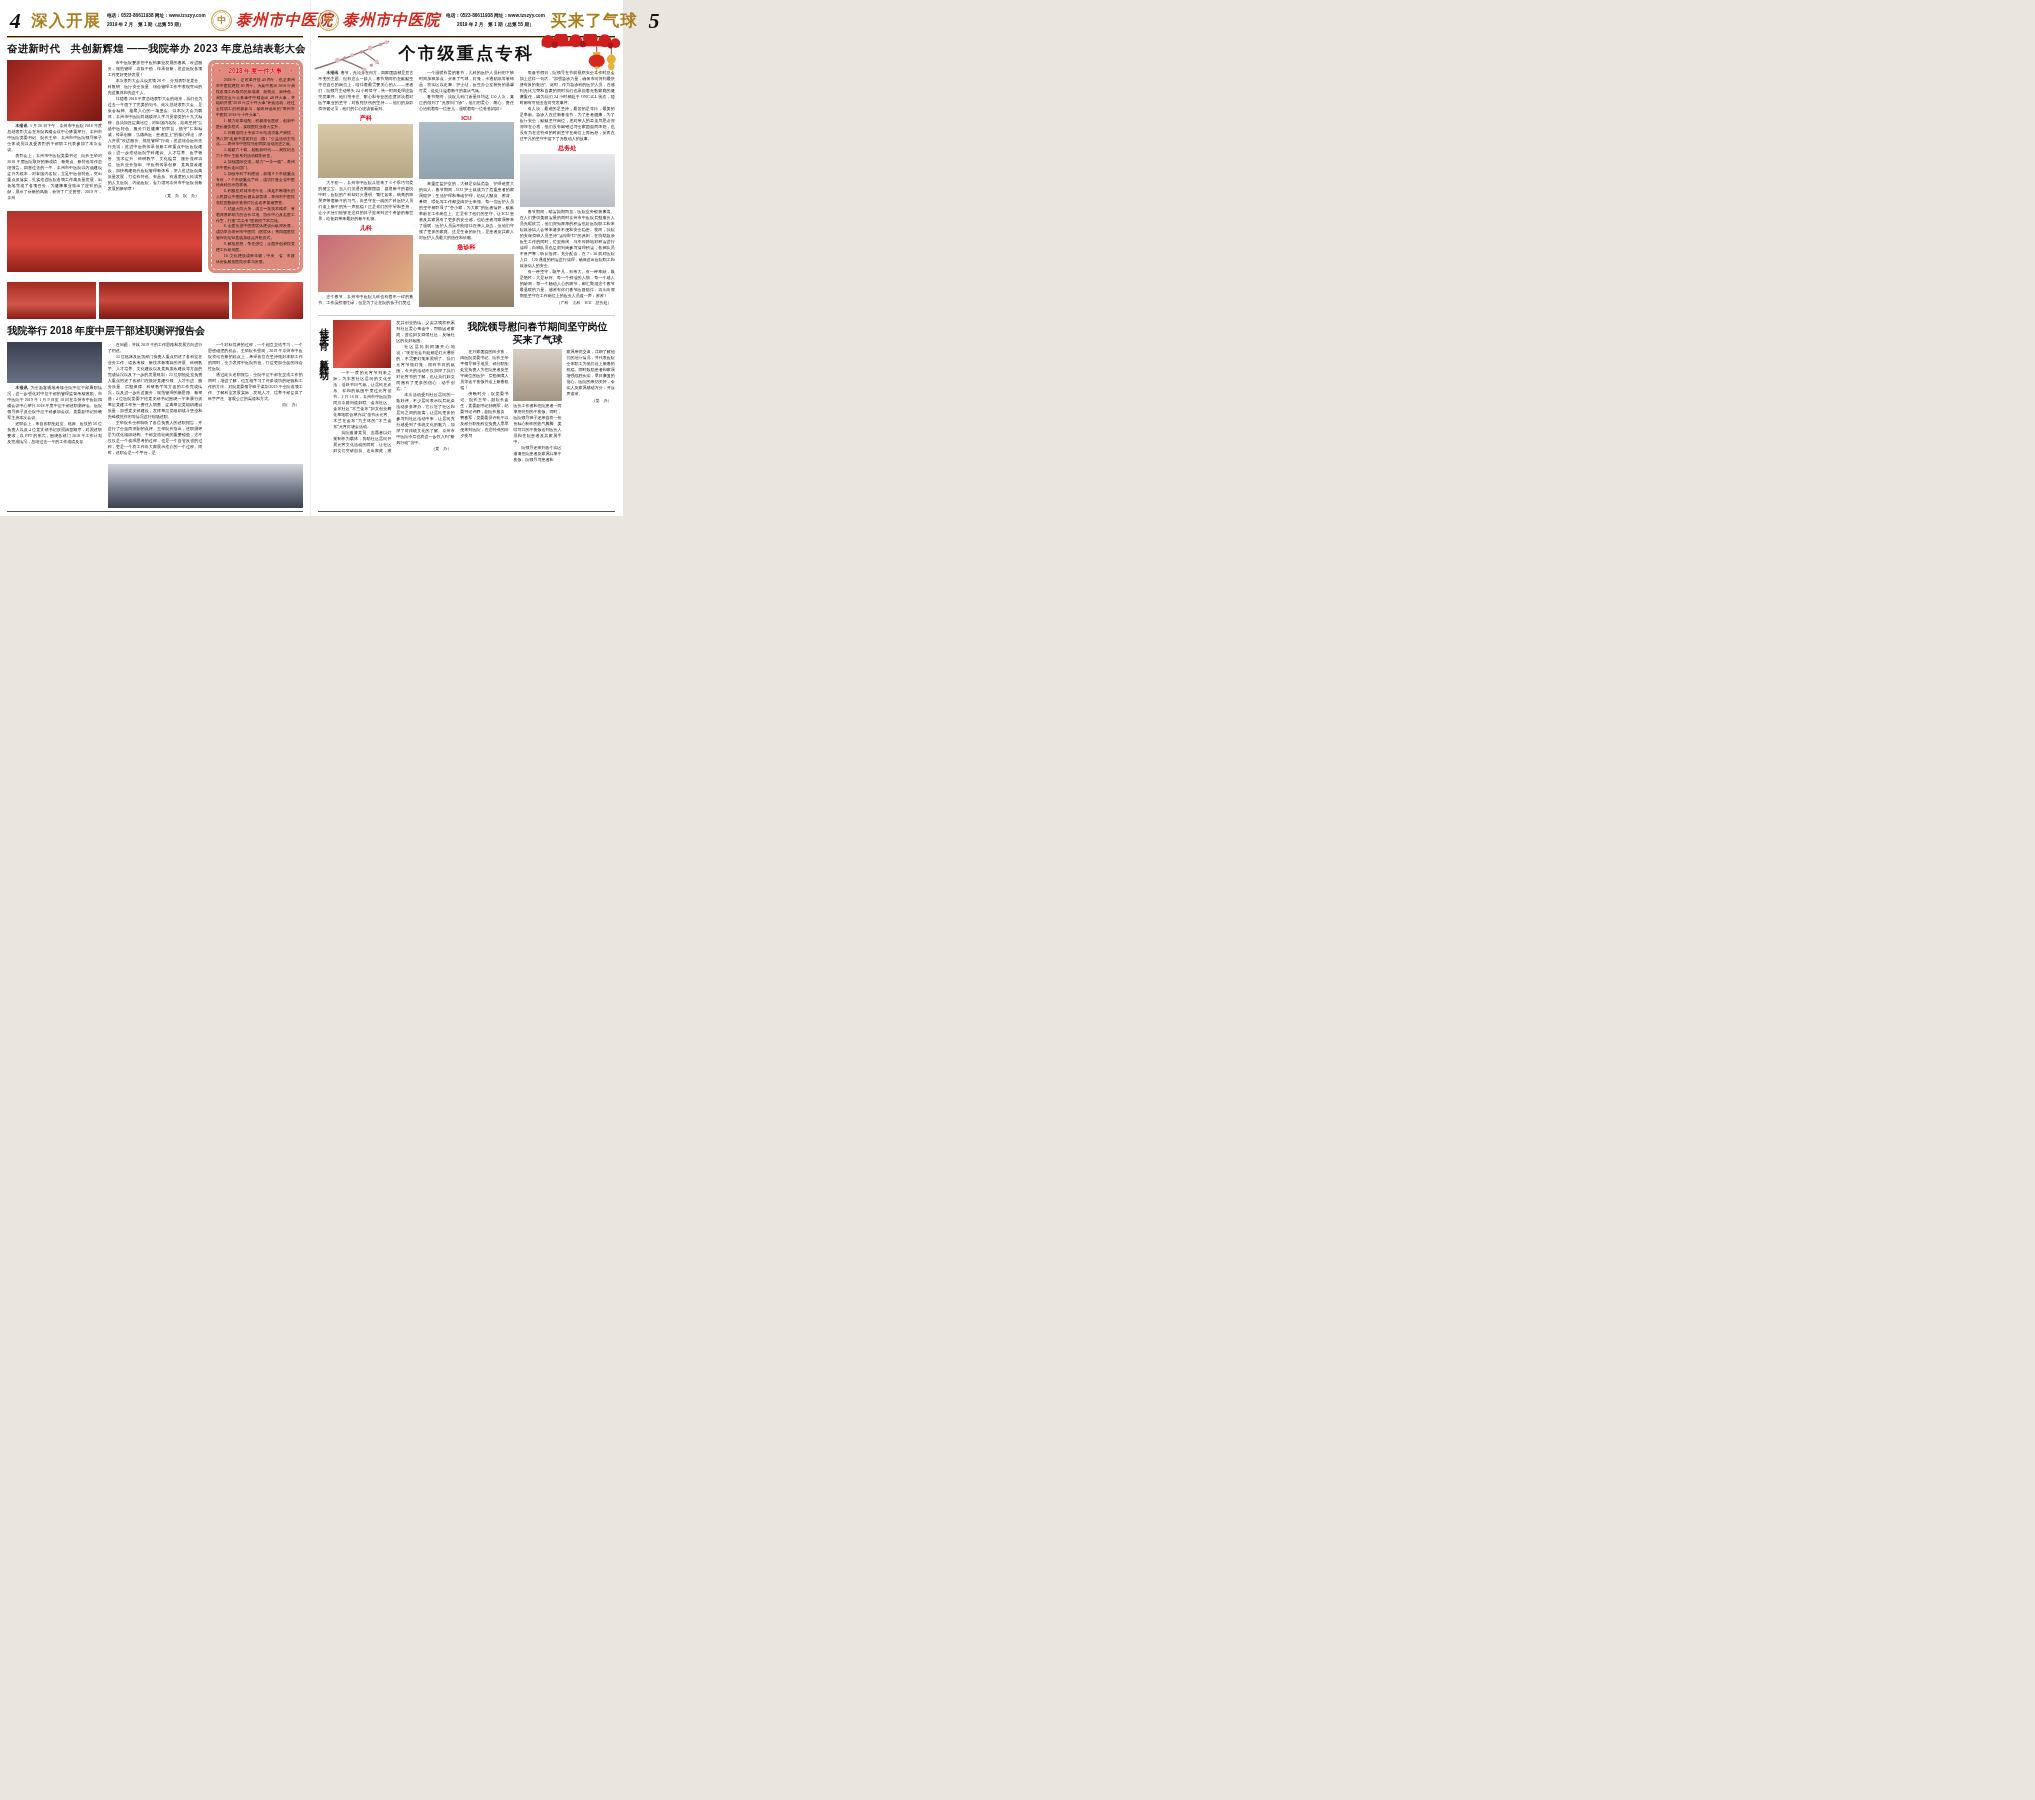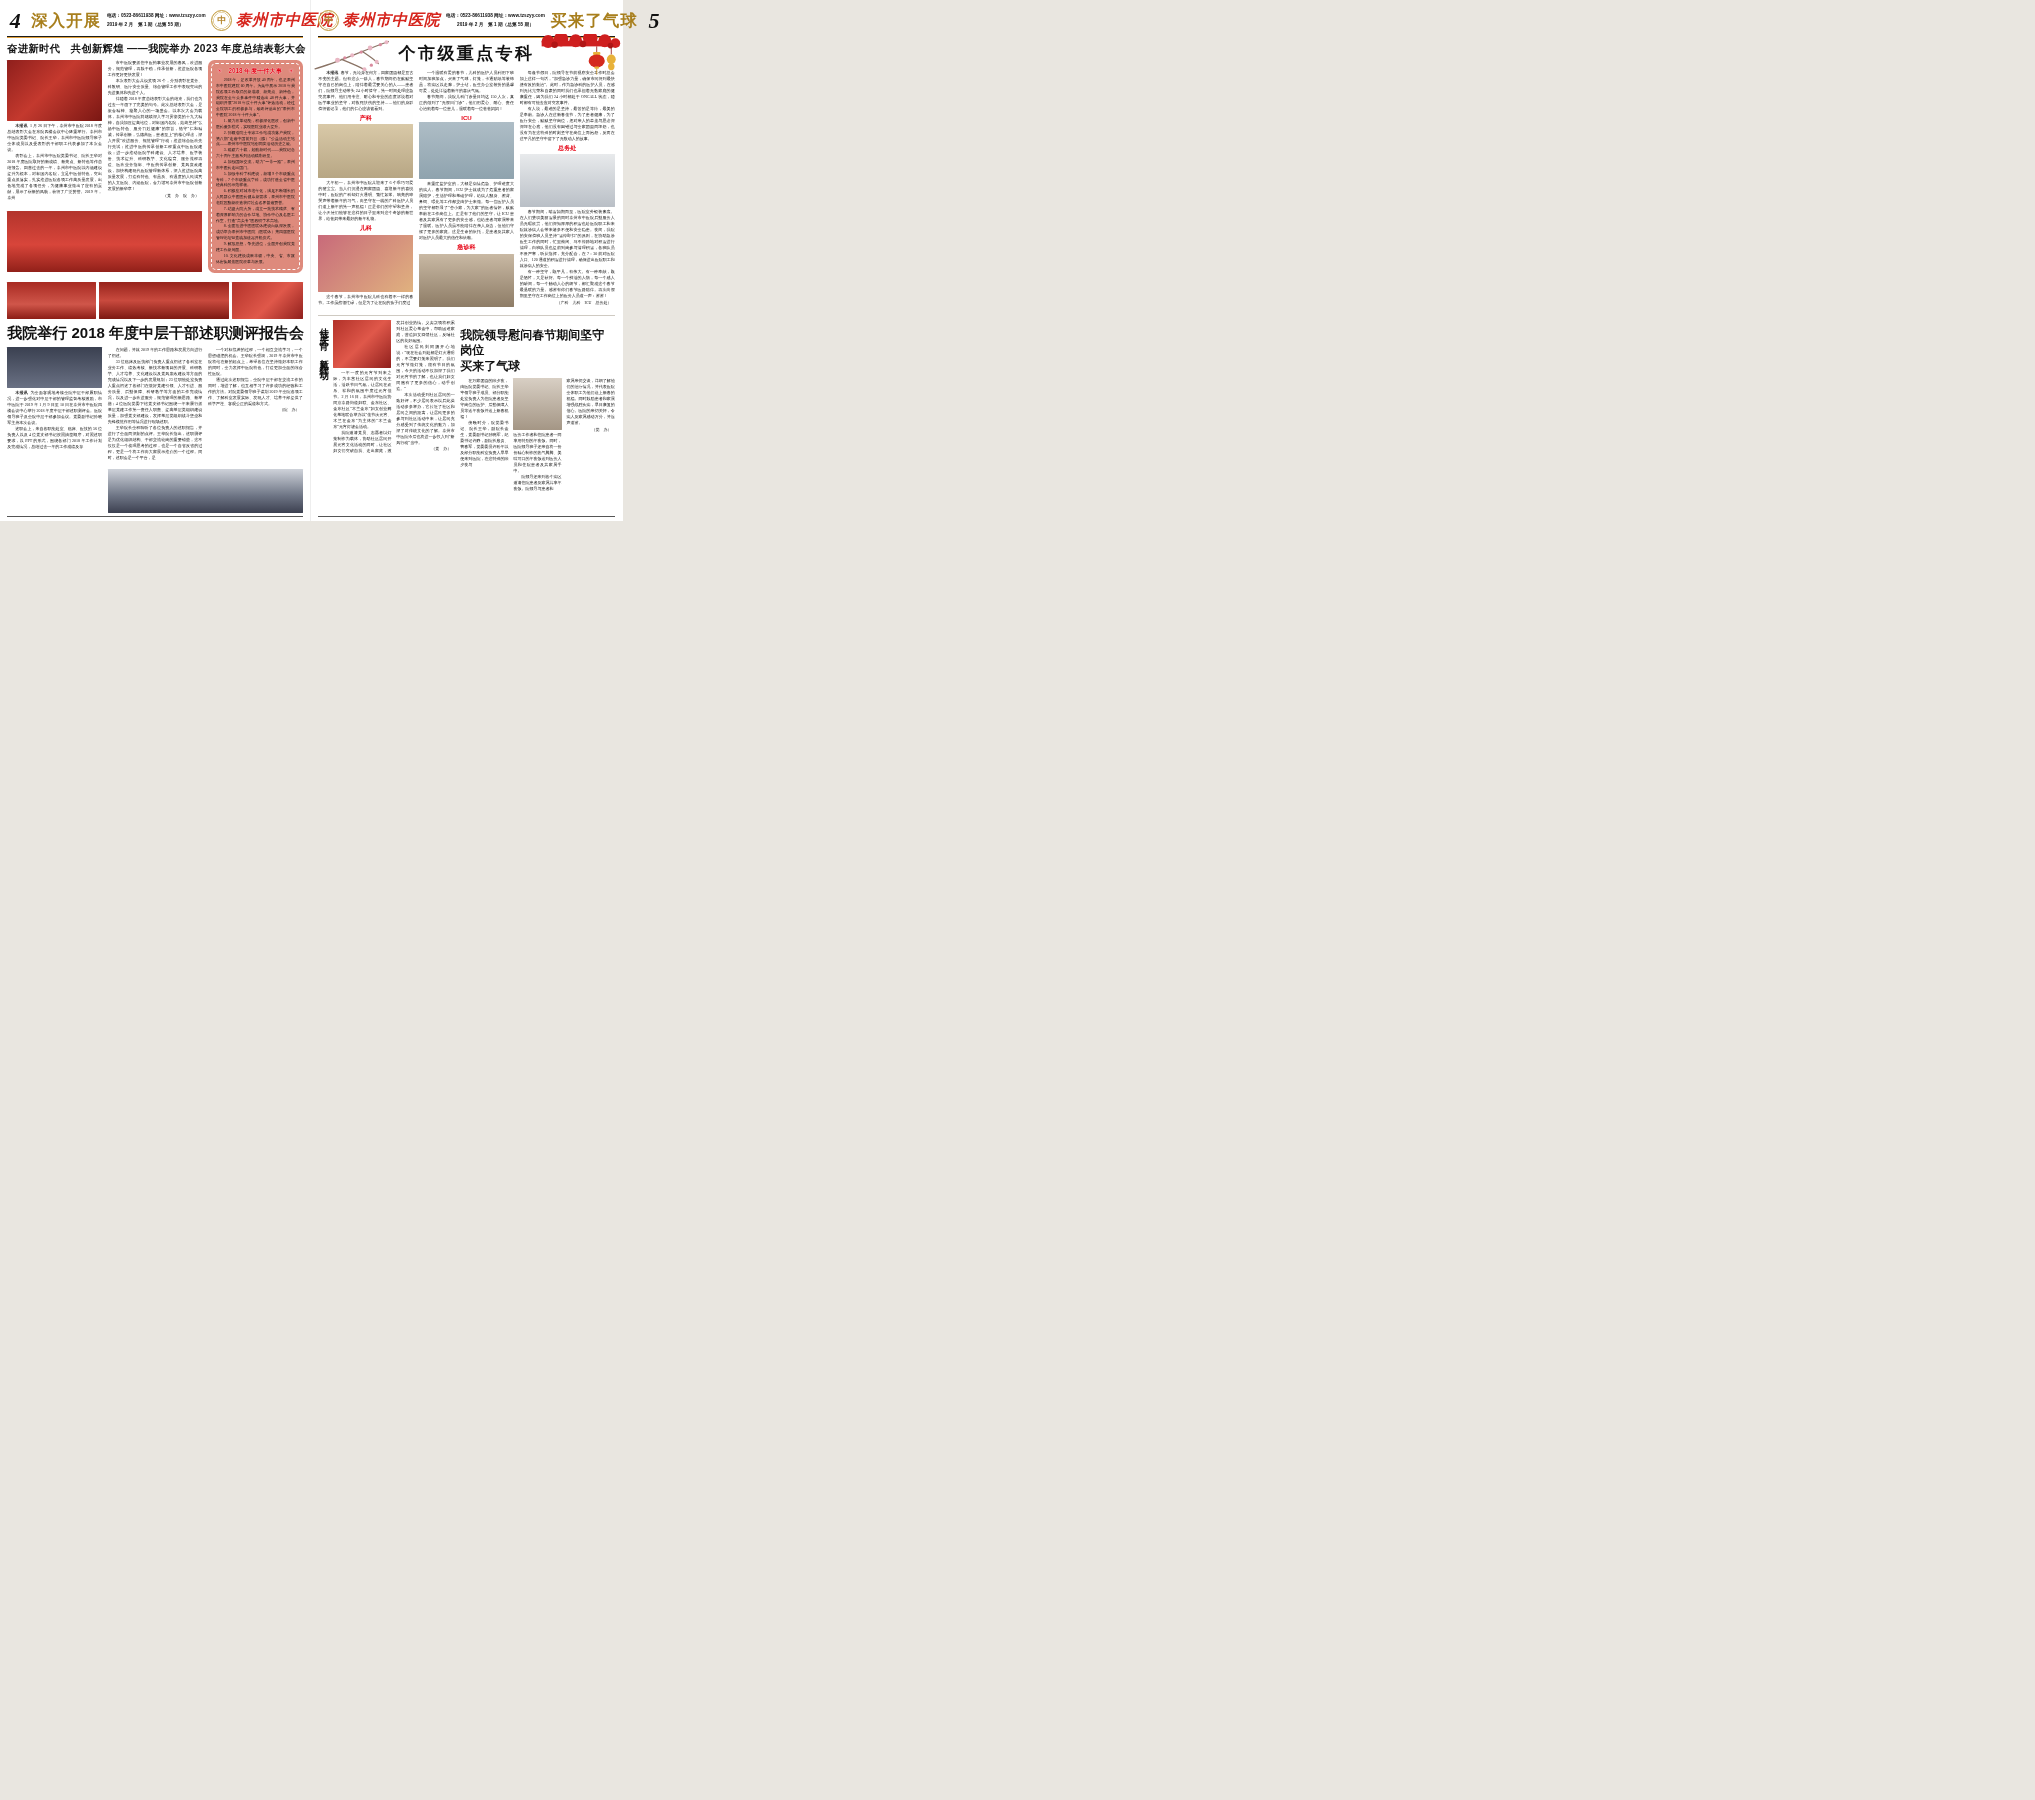--- a/index.html
+++ b/index.html
@@ -51,38 +51,38 @@
   .a1-c1{grid-area:c1;} .a1-c2{grid-area:c2;} .a1-box{grid-area:box;}
   .a1-gp{grid-area:gp;} .a1-st{grid-area:st;}
   .a1-c1 .photo{margin-bottom:2.4px;}
 
   .tenbox{background:#de8a7c;border-radius:6.5px;padding:2.8px;}
   .tenbox-inner{border:0.8px dashed #ffffff;border-radius:4.9px;padding:3.3px 4.1px;}
   .tenbox-title{color:#e60012;font-family:"Liberation Sans","DejaVu Sans",sans-serif;font-weight:bold;font-size:6.3px;text-align:center;margin-bottom:2px;text-shadow:0 0 0.8px #fff,0 0 0.8px #fff;}
   .tenbox p.np{font-size:3.9px;}
 
   
-  .headline2{font-family:"Liberation Sans","DejaVu Sans",sans-serif;font-weight:bold;font-size:15px;text-align:left;margin:5.7px 0 3.3px 0;white-space:nowrap;}
+  .headline2{font-family:"Liberation Sans","DejaVu Sans",sans-serif;font-weight:bold;font-size:10px;text-align:left;margin:5.7px 0 3.3px 0;white-space:nowrap;}
   .a2-grid{display:grid;grid-template-columns:1fr 1fr 1fr;gap:5.7px;
            grid-template-areas:"a b c" "a ph ph";}
   .a2-c1{grid-area:a;} .a2-c2{grid-area:b;} .a2-c3{grid-area:c;}
   .a2-ph{grid-area:ph;margin-top:2.4px;}
 
   
   .p5-headline{font-family:"Liberation Sans","DejaVu Sans",sans-serif;font-weight:bold;font-size:17px;text-align:center;letter-spacing:2.4px;margin:1.6px 0 4.9px 0;position:relative;z-index:2;}
   .p5-grid{display:grid;grid-template-columns:1fr 1fr 1fr;gap:5.7px;position:relative;z-index:2;}
   .deco{position:absolute;z-index:1;}
   .deco-plum{left:2.4px;top:34px;}
   .deco-cloud{right:0.8px;top:34px;}
 
   .p5-bottom{display:grid;grid-template-columns:46% 1fr;gap:5.7px;margin-top:5.7px;border-top:0.4px solid #cfcac2;padding-top:4.1px;}
   .festival{display:flex;gap:4.1px;}
   .v-title{writing-mode:vertical-rl;text-orientation:upright;font-family:"Liberation Sans","DejaVu Sans",sans-serif;font-weight:bold;font-size:9.4px;letter-spacing:3.3px;line-height:1.15;color:#111;flex:0 0 auto;}
   .festival-body{flex:1;column-count:2;column-gap:4.9px;}
-  .w-head{font-family:"Liberation Sans","DejaVu Sans",sans-serif;font-weight:bold;font-size:12px;text-align:left;line-height:1.3;margin-top:8px;}
+  .w-head{font-family:"Liberation Sans","DejaVu Sans",sans-serif;font-weight:bold;font-size:10px;text-align:center;line-height:1.3;}
   .w-grid{display:grid;grid-template-columns:1fr 1fr 1fr;gap:4.9px;margin-top:3.3px;}
   .page-footer{position:absolute;left:7.3px;right:7.3px;bottom:3.3px;border-top:0.4px solid #555;}
 </style>
 </head>
 <body>
 
 <div class="spread">
 
   <div class="page page--left">
     <header class="masthead">

